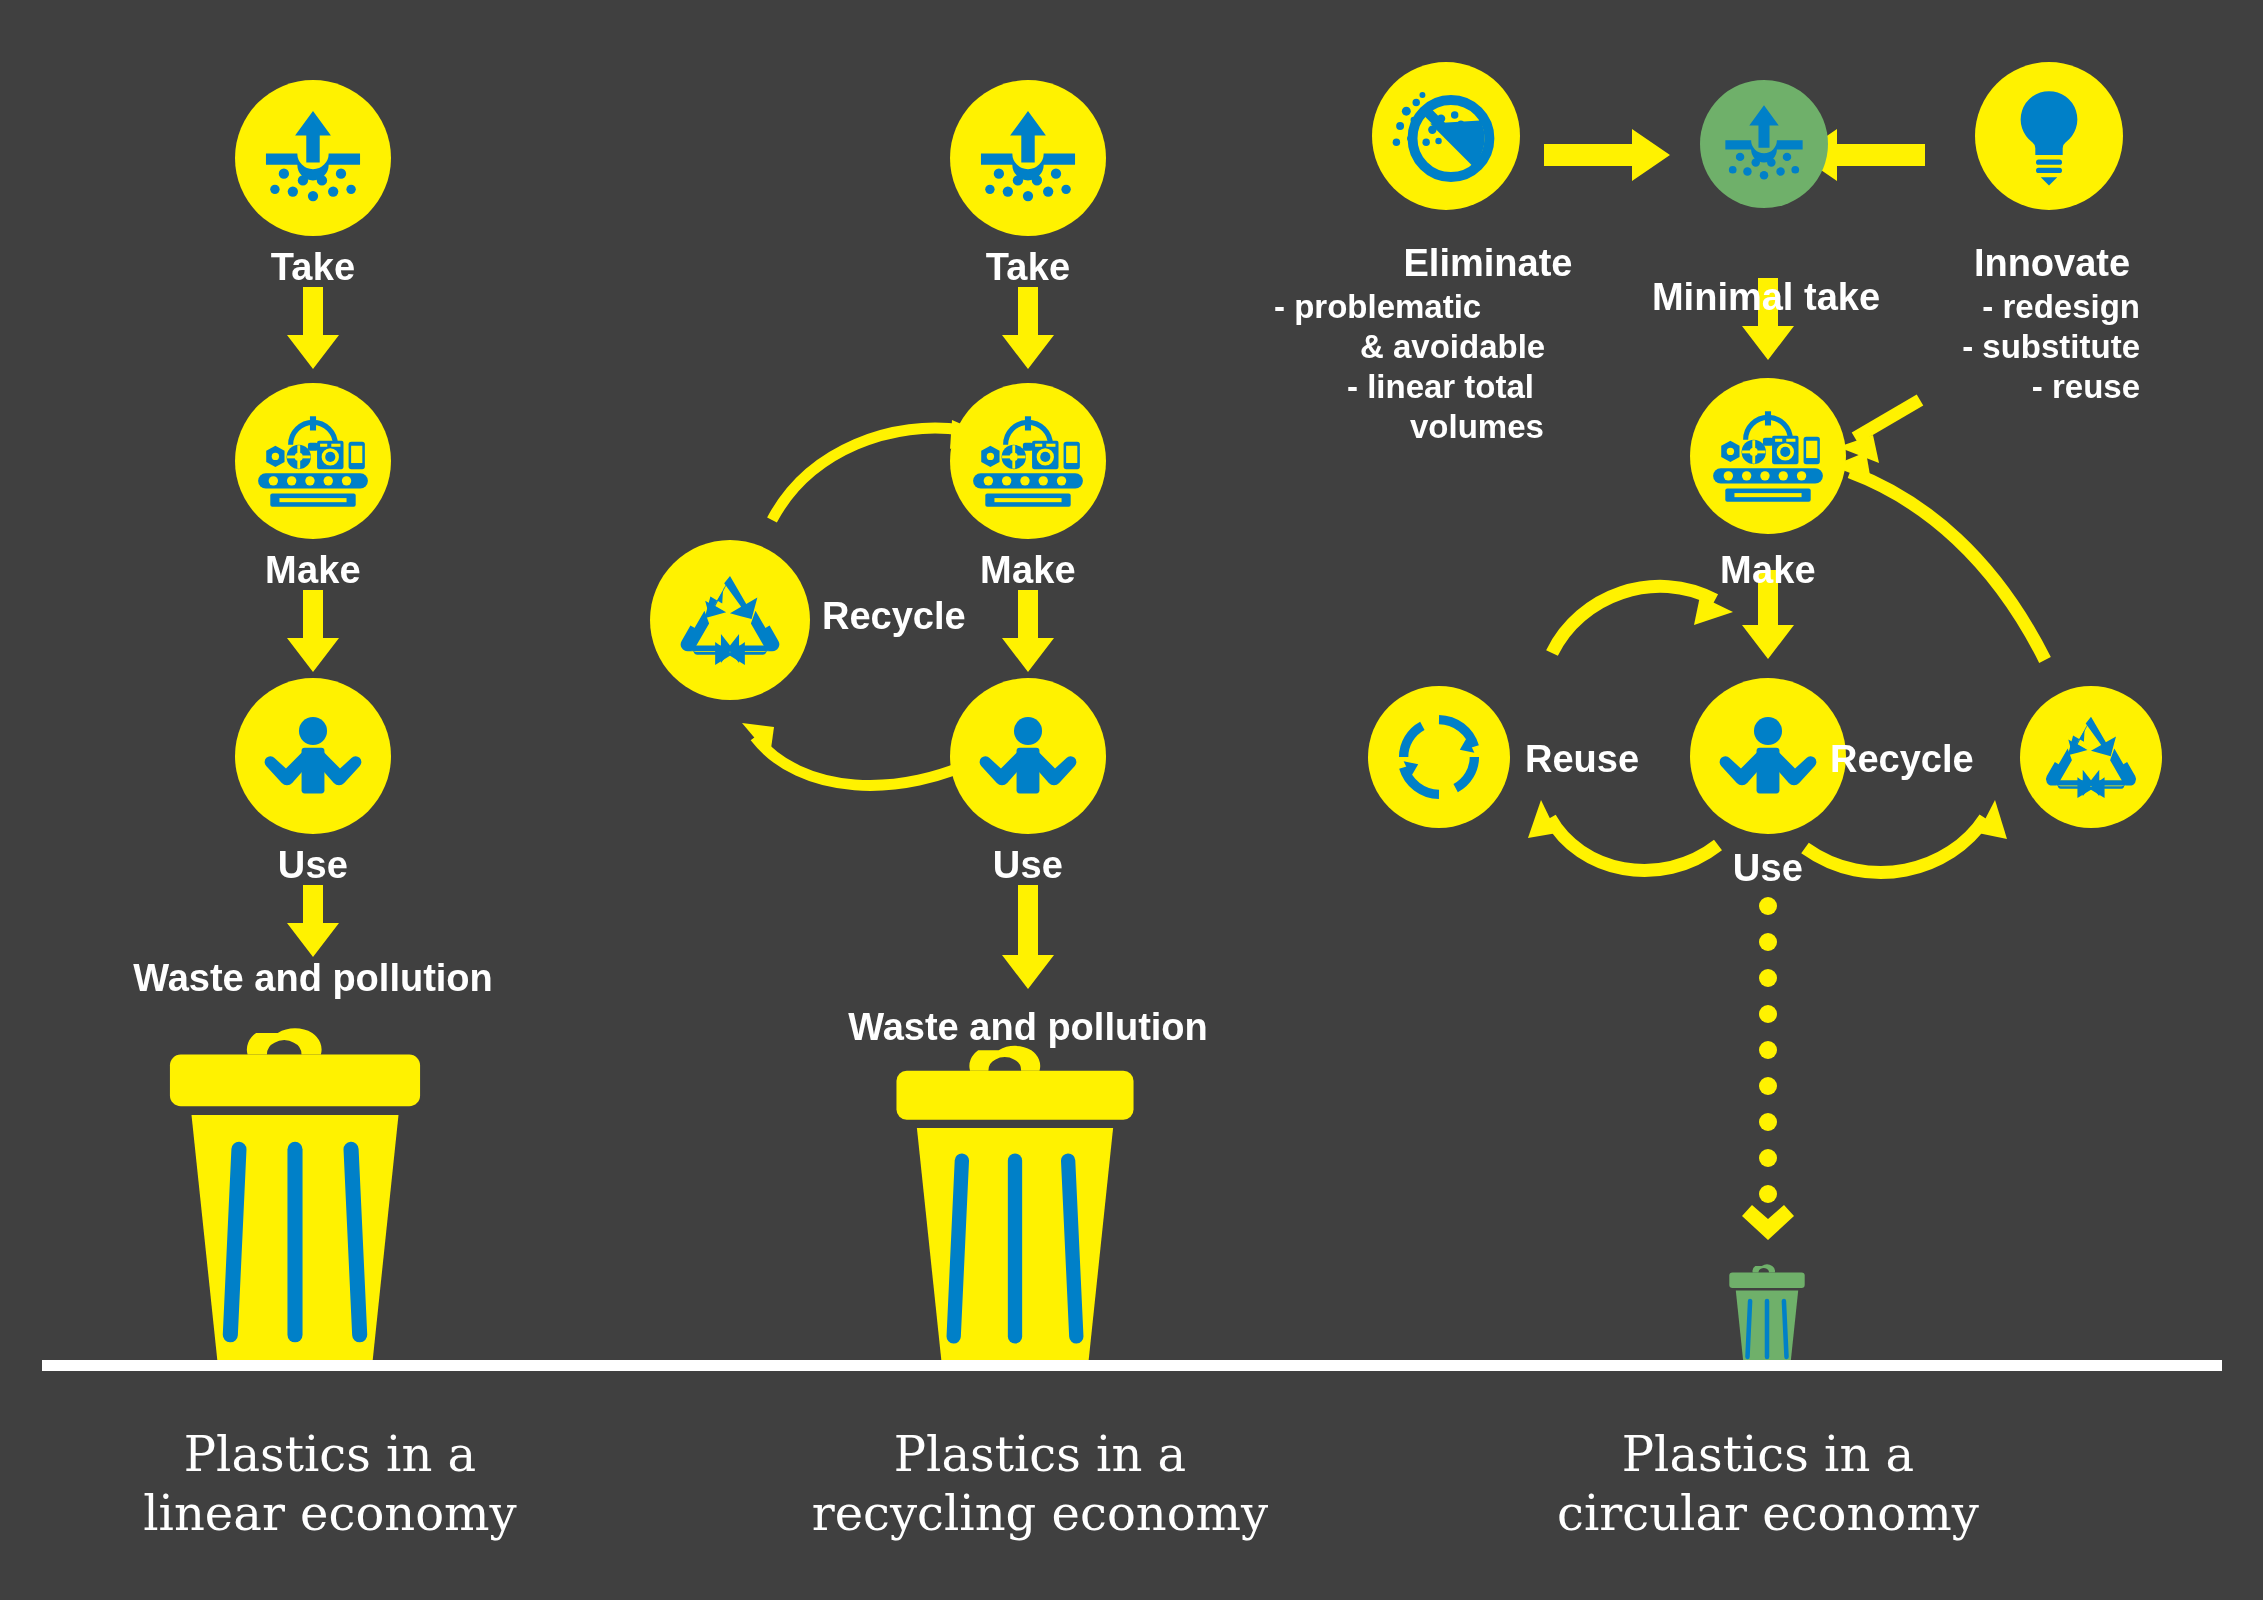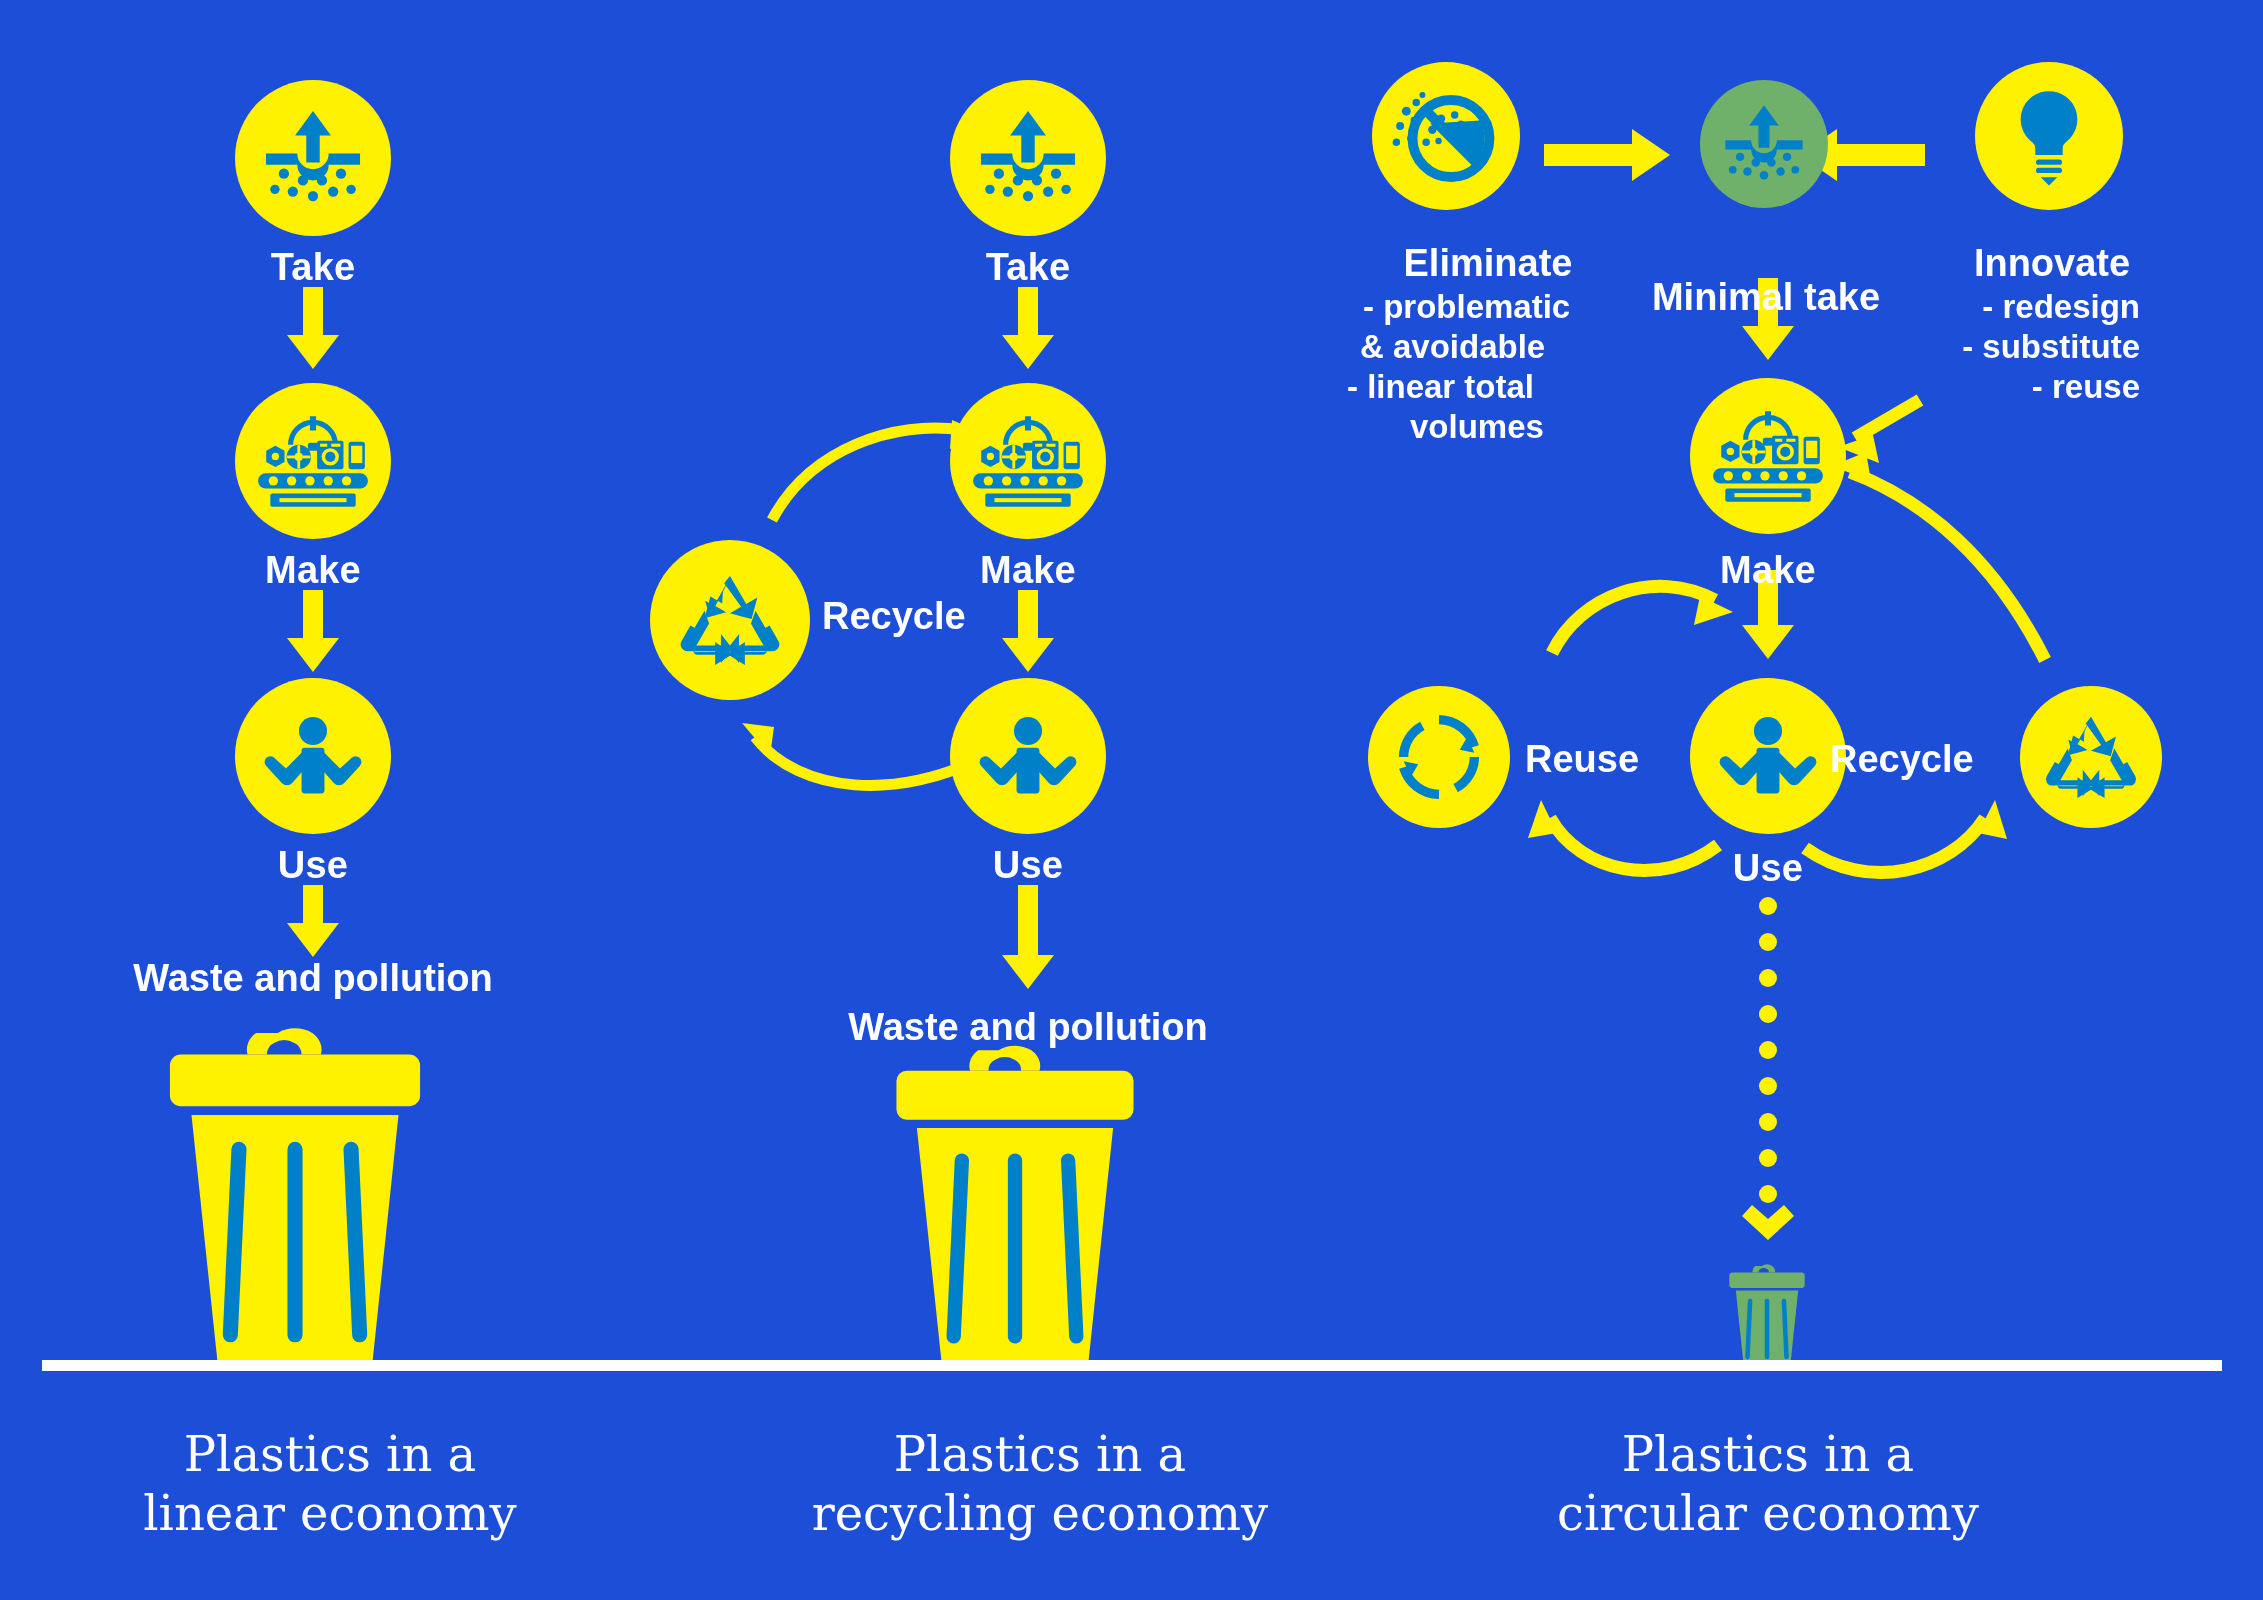--- a/index.html
+++ b/index.html
@@ -11,21 +11,21 @@
     width: 2263px;
     height: 1600px;
     position: relative;
     overflow: hidden;
     font-family: "Liberation Sans", sans-serif;
     -webkit-font-smoothing: antialiased;
   }
   .stage {
     position: absolute;
     inset: 0;
-    background: #1d4ed8;
+    background: #404040;
     padding-left: 12px;
   }
   
   .abs { position: absolute; }
 
   
   .circle {
     position: absolute;
     border-radius: 50%;
     background: #fff200;
@@ -357,21 +357,21 @@
 
   <div class="caption" style="left:1040px;top:1425px;width:700px;">Plastics in a
 recycling economy</div>
 
   <div class="circle" style="left:1372px;top:62px;width:148px;height:148px;">
     <svg width="124" height="124">
         <use href="#ic-eliminate" width="124" height="124"></use>
       </svg>
   </div>
   <div class="lbl lbl-head center" style="left:1452px;top:242px;margin-left:36px;">Eliminate</div>
-  <div class="lbl lbl-sub" style="left:1363px;top:287px;">- problematic</div>
+  <div class="lbl lbl-sub" style="left:1274px;top:287px;">- problematic</div>
   <div class="lbl lbl-sub" style="left:1360px;top:327px;">&amp; avoidable</div>
   <div class="lbl lbl-sub" style="left:1347px;top:367px;">- linear total</div>
   <div class="lbl lbl-sub" style="left:1410px;top:407px;">volumes</div>
 
   <div class="circle green" style="left:1700px;top:80px;width:128px;height:128px;">
     <svg width="92" height="92">
         <use href="#ic-take" width="92" height="92"></use>
       </svg>
   </div>
   <div class="lbl lbl-head center" style="left:1766px;top:242px;margin-top:34px;">Minimal take</div>

